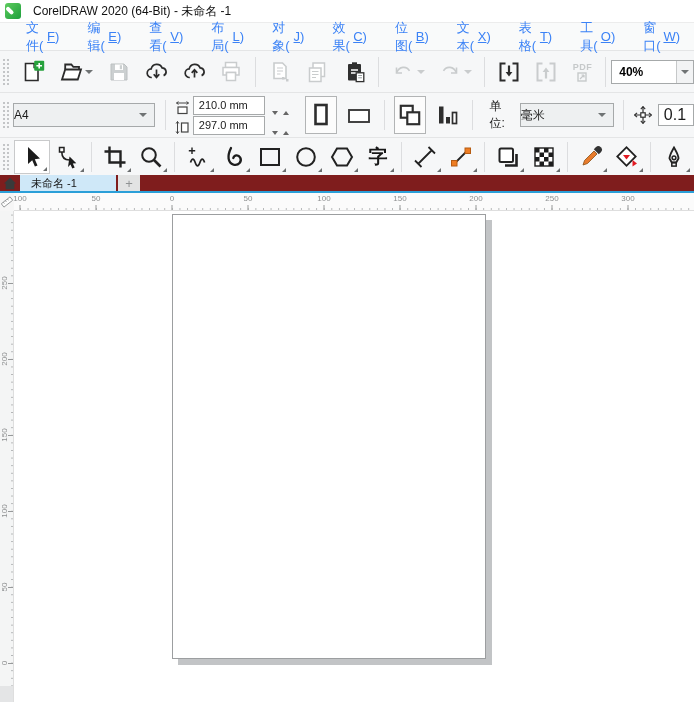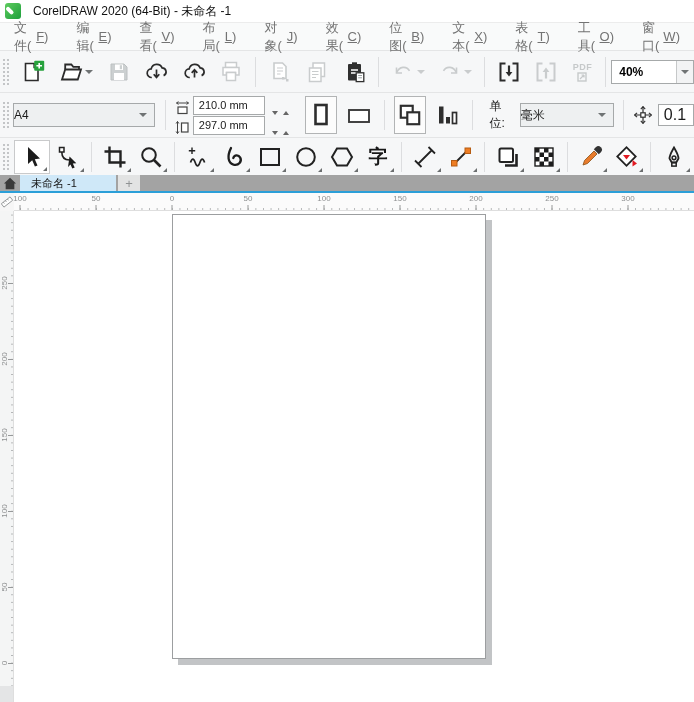--- a/index.html
+++ b/index.html
@@ -9,22 +9,22 @@
 
   
   .titlebar { height:22px; display:flex; align-items:center; gap:12px; padding-left:5px;
     background:#fff; font-size:12px; color:#111; }
   .appicon { width:16px; height:16px; border-radius:3px;
     background:linear-gradient(135deg,#5ecb5e,#1d9f3c); position:relative; }
   .appicon::after { content:''; position:absolute; left:3px; top:3px; width:9px; height:4px;
     background:#fff; border-radius:3px; transform:rotate(45deg); transform-origin:left top; }
 
   
-  .menubar { height:28px; display:flex; align-items:center; 
-    background:#f9fafa; border-top:1px solid #ececec; font-size:13px; color:#737373; }
+  .menubar { height:28px; display:flex; align-items:center; padding-left:12px;
+    background:#f9fafa; border-top:1px solid #ececec; font-size:13px; color:#3b82f6; }
   .menu-item { padding:0 14px; height:100%; display:flex; align-items:center; cursor:default; }
   .menu-item u { text-decoration:underline; }
 
   
   .bar { display:flex; align-items:center; background:#f6f7f8; border-top:1px solid #e4e5e6; }
   .bar-std   { height:42px; }
   .bar-prop  { height:45px; }
   .bar-tools { height:38px; }
   .grip { width:9px; height:28px; margin:0 3px 0 2px;
     background-image:radial-gradient(#c3c5c7 1px, transparent 1.3px);
@@ -64,21 +64,21 @@
 
   
   .tool { width:36px; height:34px; display:flex; align-items:center; justify-content:center;
     position:relative; color:#232323; }
   .tool.on { background:#fff; border:1px solid #c9cacb; }
   .fly::after { content:''; position:absolute; right:2px; bottom:2px;
     border-left:4px solid transparent; border-bottom:4px solid #6b6e6f; }
   .tool .zh { font-size:19px; font-weight:bold; color:#181818; line-height:1; }
 
   
-  .tabbar { height:16px; display:flex; align-items:stretch; background:#a3a3a3; }
+  .tabbar { height:16px; display:flex; align-items:stretch; background:#7f1d1d; }
   .hometile { width:20px; display:flex; align-items:center; justify-content:center; }
   .doctab { width:96px; background:var(--tab-bg,#cfe8f8); display:flex; align-items:center;
     padding-left:11px; font-size:11px; color:#141414; }
   .addtab { width:22px; margin-left:2px; background:#e2e3e3; display:flex; align-items:center;
     justify-content:center; color:#8f9293; font-size:13px; }
   .tabline { height:2px; background:var(--accent,#2b9fd8); }
 
   
   .hruler { position:relative; height:18px; background:#fbfbfb; border-bottom:1px solid #dedede;
     background-image:linear-gradient(to right,#b4b6b7 1px, transparent 1px);

